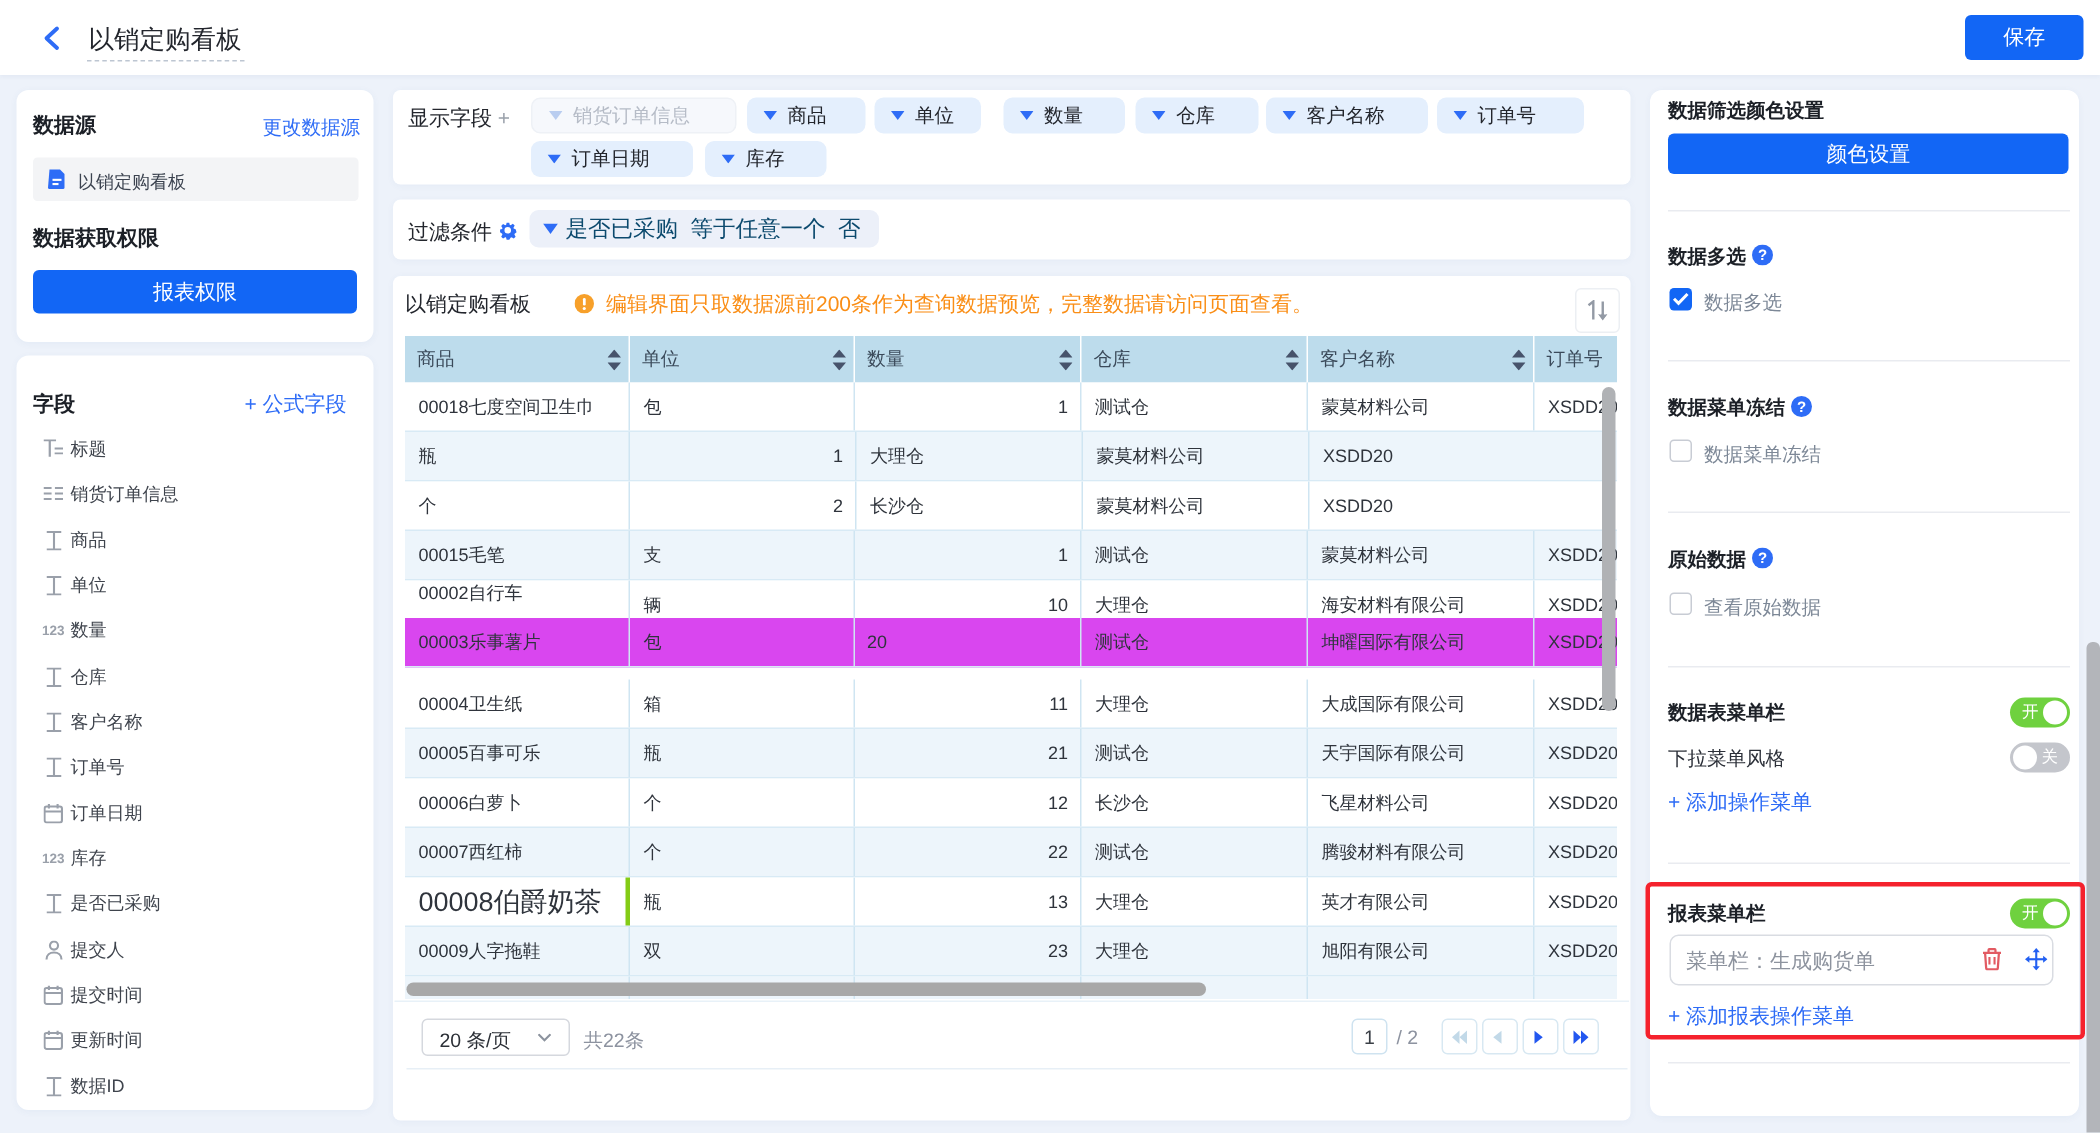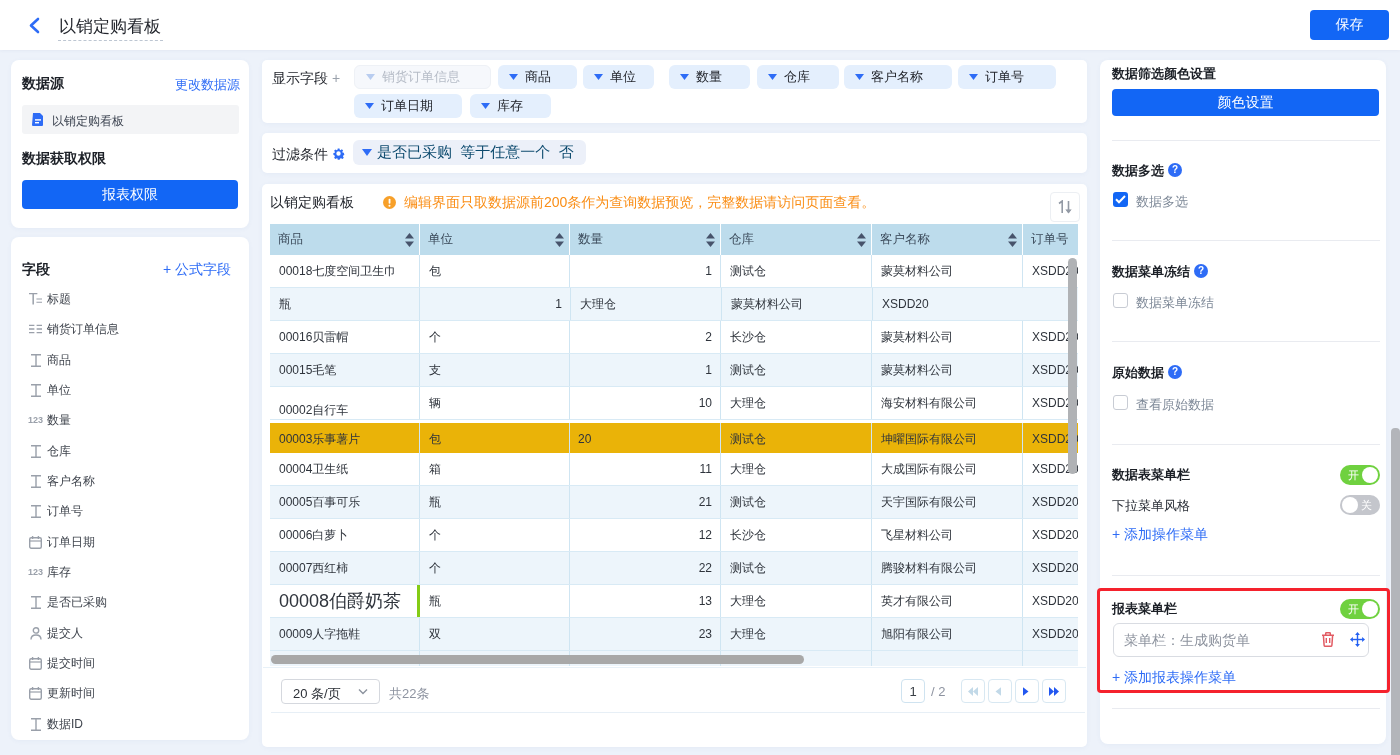--- a/index.html
+++ b/index.html
@@ -344,23 +344,20 @@
         </div>
 <div style="width:151px;border-right:1px solid #cfe5f2;padding:0 8px 0 9px;display:flex;align-items:center;font-size:12px;color:#2f343c;white-space:nowrap;overflow:hidden">
           <span>蒙莫材料公司</span>
         </div>
 <div style="width:160px;padding:0 8px 0 9px;display:flex;align-items:center;font-size:12px;color:#2f343c;white-space:nowrap;overflow:hidden">
           <span>XSDD20</span>
         </div>
 </div>
 <div style="position:absolute;left:0;top:97px;width:913px;height:33px;background:#ffffff;border-bottom:1px solid #d8eaf5;display:flex">
 <div style="width:150px;border-right:1px solid #cfe5f2;padding:0 8px 0 9px;display:flex;align-items:center;font-size:12px;color:#2f343c;white-space:nowrap;overflow:hidden">
-          <span>00016贝雷帽</span>
-        </div>
-<div style="width:150px;border-right:1px solid #cfe5f2;padding:0 8px 0 9px;display:flex;align-items:center;font-size:12px;color:#2f343c;white-space:nowrap;overflow:hidden">
           <span>个</span>
         </div>
 <div style="width:151px;border-right:1px solid #cfe5f2;justify-content:flex-end;padding:0 8px;display:flex;align-items:center;font-size:12px;color:#2f343c;white-space:nowrap;overflow:hidden">
           <span>2</span>
         </div>
 <div style="width:151px;border-right:1px solid #cfe5f2;padding:0 8px 0 9px;display:flex;align-items:center;font-size:12px;color:#2f343c;white-space:nowrap;overflow:hidden">
           <span>长沙仓</span>
         </div>
 <div style="width:151px;border-right:1px solid #cfe5f2;padding:0 8px 0 9px;display:flex;align-items:center;font-size:12px;color:#2f343c;white-space:nowrap;overflow:hidden">
           <span>蒙莫材料公司</span>
@@ -383,40 +380,40 @@
           <span>测试仓</span>
         </div>
 <div style="width:151px;border-right:1px solid #cfe5f2;padding:0 8px 0 9px;display:flex;align-items:center;font-size:12px;color:#2f343c;white-space:nowrap;overflow:hidden">
           <span>蒙莫材料公司</span>
         </div>
 <div style="width:160px;padding:0 8px 0 9px;display:flex;align-items:center;font-size:12px;color:#2f343c;white-space:nowrap;overflow:hidden">
           <span>XSDD20</span>
         </div>
 </div>
 <div style="position:absolute;left:0;top:163px;width:913px;height:33px;background:#ffffff;border-bottom:1px solid #d8eaf5;display:flex">
-<div style="width:150px;border-right:1px solid #cfe5f2;padding:0 8px 0 9px;display:flex;align-items:flex-end;font-size:12px;color:#2f343c;white-space:nowrap;overflow:hidden">
+<div style="width:150px;border-right:1px solid #cfe5f2;padding:0 8px 0 9px;display:flex;align-items:flex-start;font-size:12px;color:#2f343c;white-space:nowrap;overflow:hidden">
           <span>00002自行车</span>
         </div>
 <div style="width:150px;border-right:1px solid #cfe5f2;padding:0 8px 0 9px;display:flex;align-items:center;font-size:12px;color:#2f343c;white-space:nowrap;overflow:hidden">
           <span>辆</span>
         </div>
 <div style="width:151px;border-right:1px solid #cfe5f2;justify-content:flex-end;padding:0 8px;display:flex;align-items:center;font-size:12px;color:#2f343c;white-space:nowrap;overflow:hidden">
           <span>10</span>
         </div>
 <div style="width:151px;border-right:1px solid #cfe5f2;padding:0 8px 0 9px;display:flex;align-items:center;font-size:12px;color:#2f343c;white-space:nowrap;overflow:hidden">
           <span>大理仓</span>
         </div>
 <div style="width:151px;border-right:1px solid #cfe5f2;padding:0 8px 0 9px;display:flex;align-items:center;font-size:12px;color:#2f343c;white-space:nowrap;overflow:hidden">
           <span>海安材料有限公司</span>
         </div>
 <div style="width:160px;padding:0 8px 0 9px;display:flex;align-items:center;font-size:12px;color:#2f343c;white-space:nowrap;overflow:hidden">
           <span>XSDD20</span>
         </div>
 </div>
-<div style="position:absolute;left:0;top:199px;width:913px;height:33px;background:#eab308;border-bottom:1px solid #d8eaf5;display:flex">
+<div style="position:absolute;left:0;top:188px;width:913px;height:33px;background:#d946ef;border-bottom:1px solid #d8eaf5;display:flex">
 <div style="width:150px;border-right:1px solid #cfe5f2;padding:0 8px 0 9px;display:flex;align-items:center;font-size:12px;color:#2f343c;white-space:nowrap;overflow:hidden">
           <span>00003乐事薯片</span>
         </div>
 <div style="width:150px;border-right:1px solid #cfe5f2;padding:0 8px 0 9px;display:flex;align-items:center;font-size:12px;color:#2f343c;white-space:nowrap;overflow:hidden">
           <span>包</span>
         </div>
 <div style="width:151px;border-right:1px solid #cfe5f2;justify-content:flex-start;padding:0 8px;display:flex;align-items:center;font-size:12px;color:#2f343c;white-space:nowrap;overflow:hidden">
           <span>20</span>
         </div>
 <div style="width:151px;border-right:1px solid #cfe5f2;padding:0 8px 0 9px;display:flex;align-items:center;font-size:12px;color:#2f343c;white-space:nowrap;overflow:hidden">

